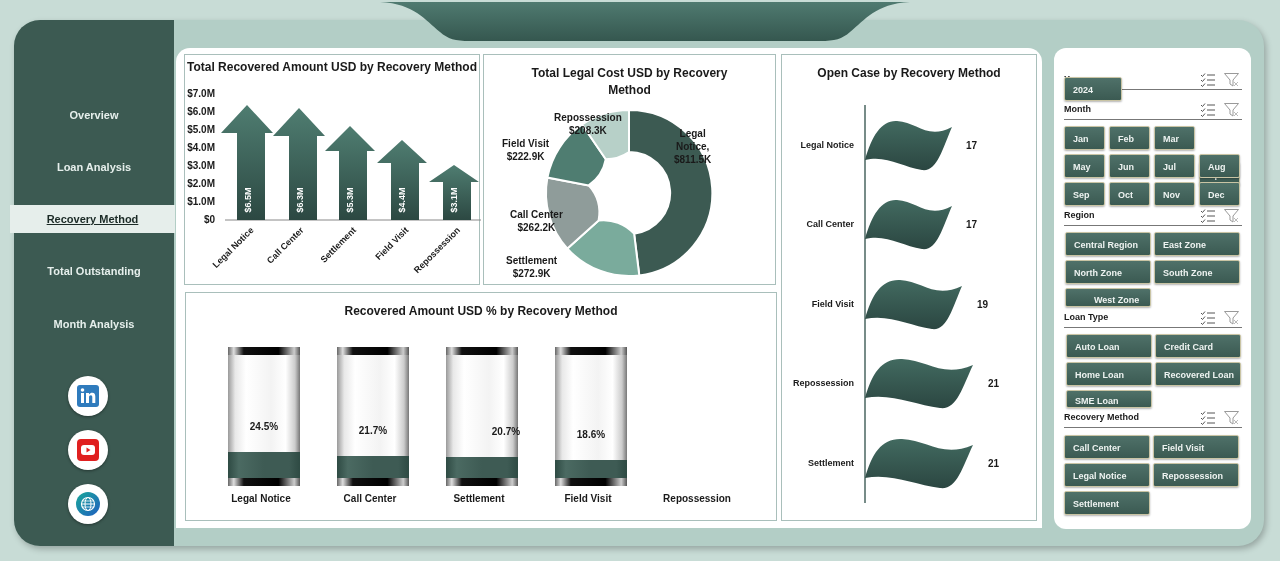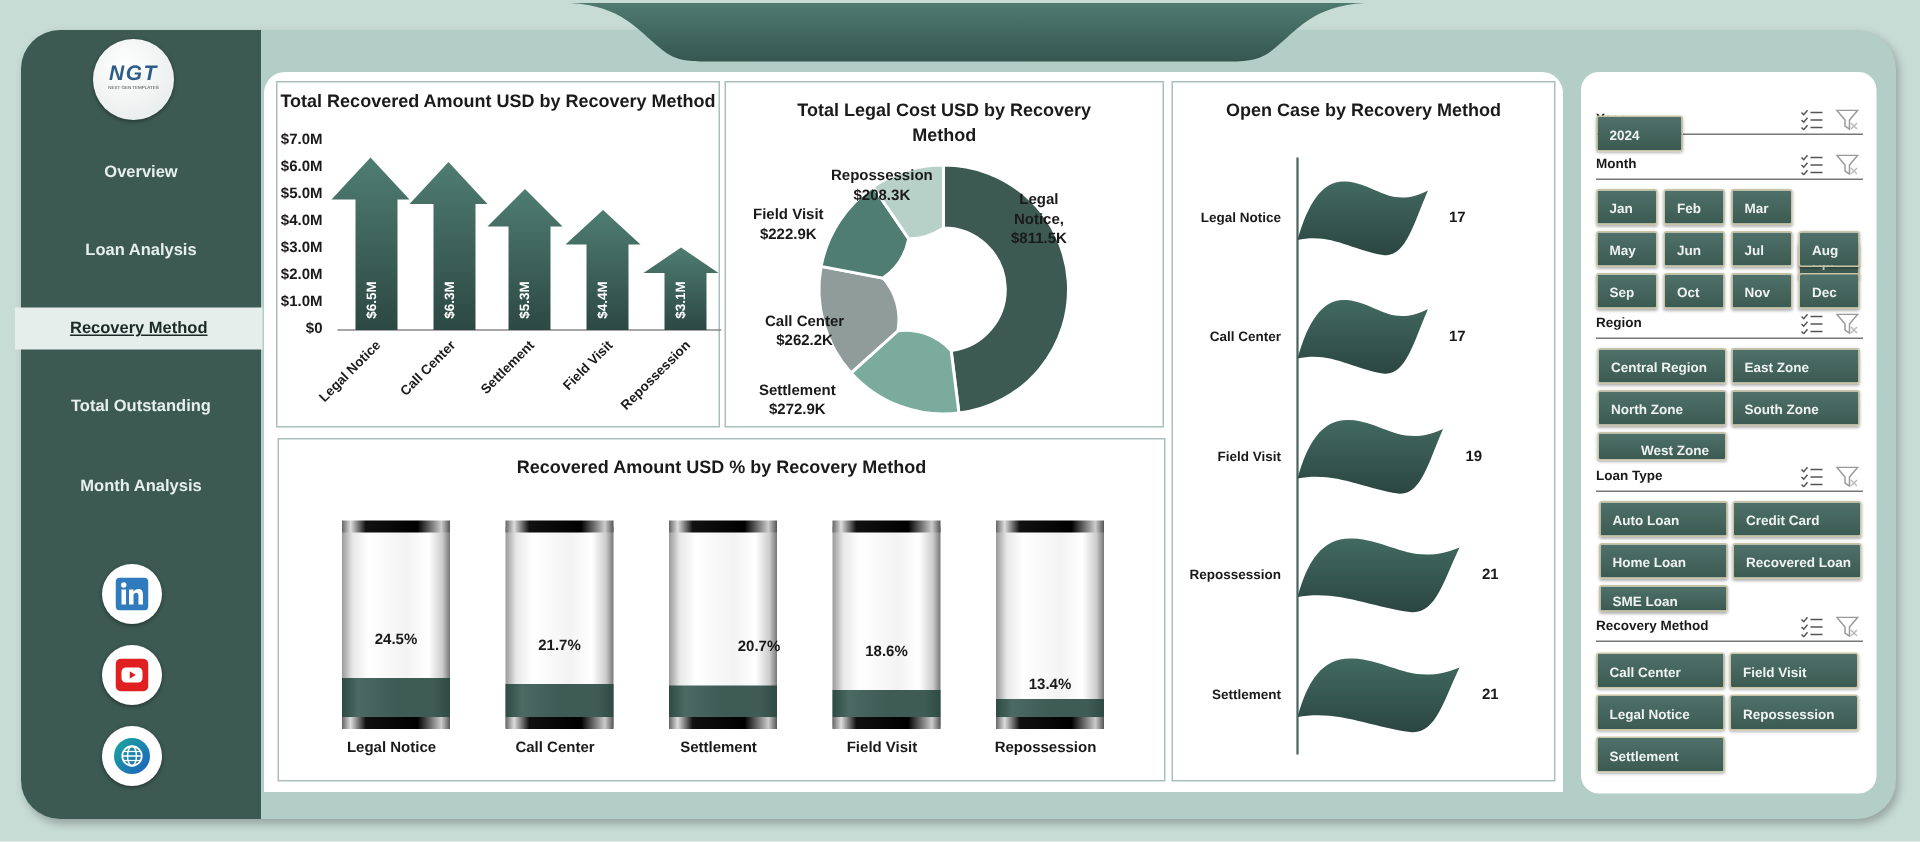--- a/index.html
+++ b/index.html
@@ -60,24 +60,20 @@
       <linearGradient id="tg" x1="0" y1="0" x2="0" y2="1">
         <stop offset="0" stop-color="#4f7a70"></stop>
         <stop offset="1" stop-color="#35574f"></stop>
       </linearGradient>
     </defs>
     <path d="M0,2 L530,2 C495,4 485,20 470,32 C462,39 455,41 440,41 L90,41 C75,41 68,39 60,32 C45,20 35,4 0,2 Z" fill="url(#tg)"></path>
   </svg>
 </div>
 
 <div class="sidebar">
-  <div class="logo">
-    <span class="logo-main">NGT</span>
-    <span class="logo-sub">NEXT GEN TEMPLATES</span>
-  </div>
   <div class="nav-item" style="top:81px;">Overview</div>
   <div class="nav-item" style="top:133px;">Loan Analysis</div>
   <div class="nav-item active" style="top:185px;">Recovery Method</div>
   <div class="nav-item" style="top:290px;">Month Analysis</div>
   <div class="nav-item" style="top:237px;">Total Outstanding</div>
 
   <div class="social" style="top:356px;">
     <svg width="22" height="22" viewBox="0 0 22 22">
       <rect x="0" y="0" width="22" height="22" rx="3" fill="#2f7bbd"></rect>
       <rect x="4" y="8" width="3" height="10" fill="#fff"></rect>
@@ -252,27 +248,20 @@
 
     <div class="cyl" style="left:369px;top:54px;height:142px;">
       <div class="cyl-body" style="top:4px;height:134px;"></div>
       <div class="cyl-fill" style="top:113px;height:18px;"></div>
       <div class="cyl-cap" style="top:0;"></div>
       <div class="cyl-cap" style="top:131px;"></div>
       <div class="cyl-pct" style="top:82px;">18.6%</div>
     </div>
     <div class="cyl-cat" style="left:347px;top:200px;">Field Visit</div>
 
-    <div class="cyl" style="left:478px;top:54px;height:142px;">
-      <div class="cyl-body" style="top:4px;height:134px;"></div>
-      <div class="cyl-fill" style="top:119px;height:12px;"></div>
-      <div class="cyl-cap" style="top:0;"></div>
-      <div class="cyl-cap" style="top:131px;"></div>
-      <div class="cyl-pct" style="top:104px;">13.4%</div>
-    </div>
     <div class="cyl-cat" style="left:456px;top:200px;">Repossession</div>
   </div>
 </div>
 
 <div class="slicer-panel">
 
   <div class="slicer-head" style="top:24px;">
     <span class="slicer-title">Year</span>
     <span class="slicer-icon" style="left:136px;">
       <svg width="16" height="14" viewBox="0 0 16 14">

